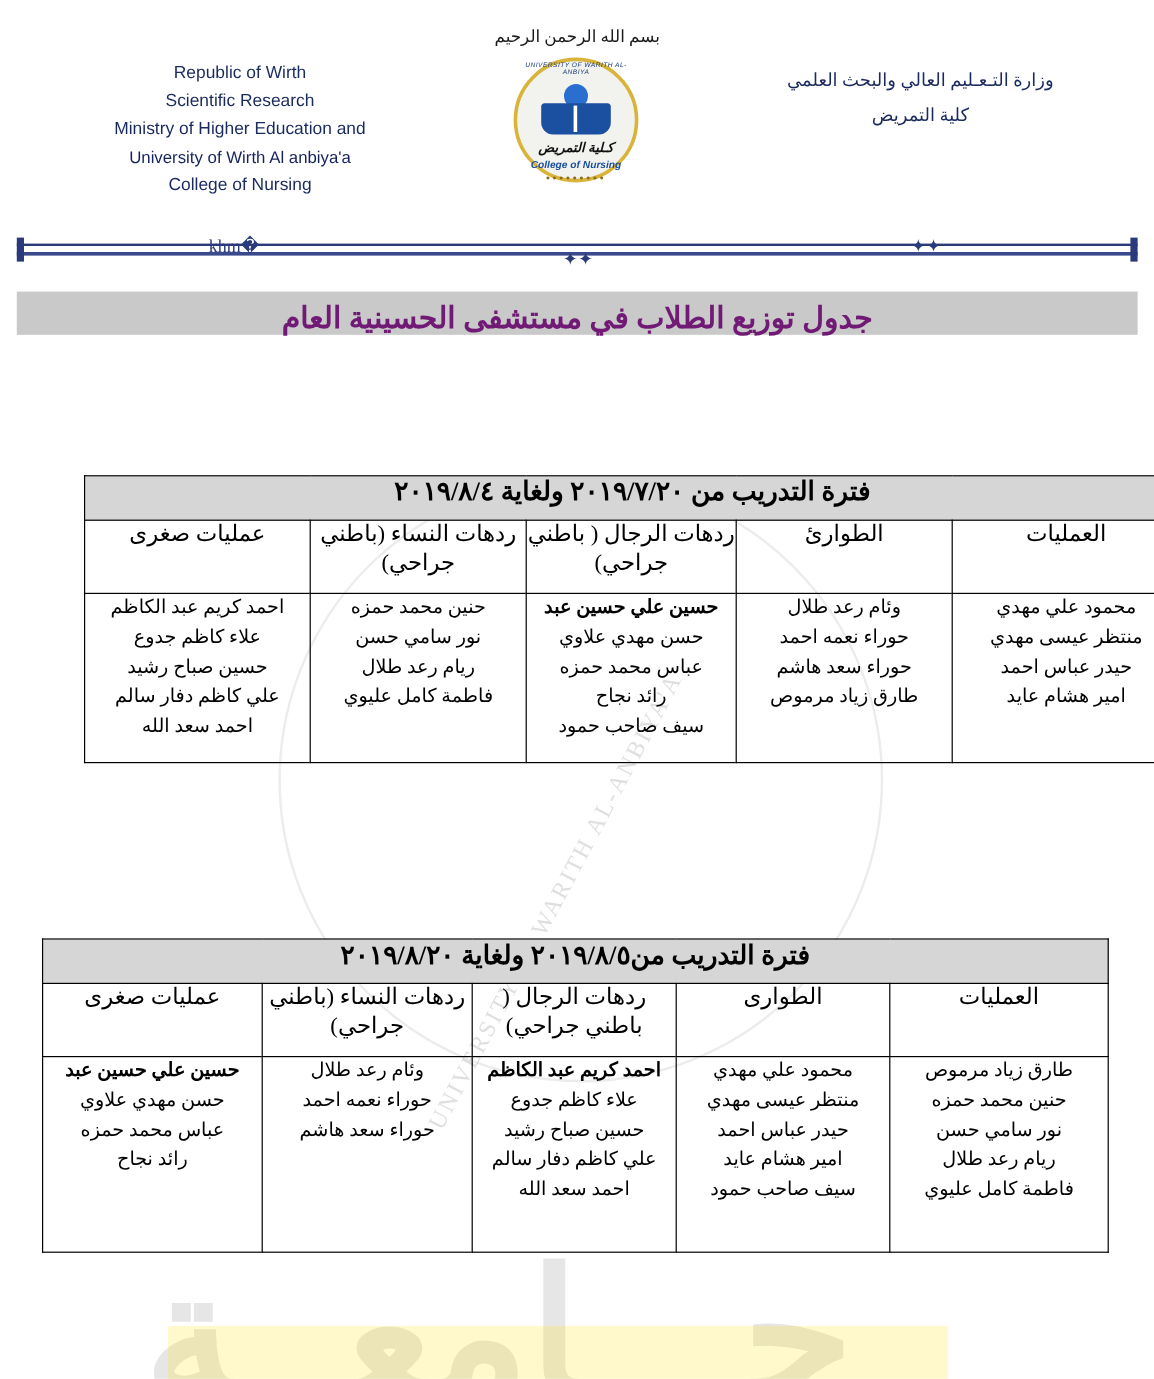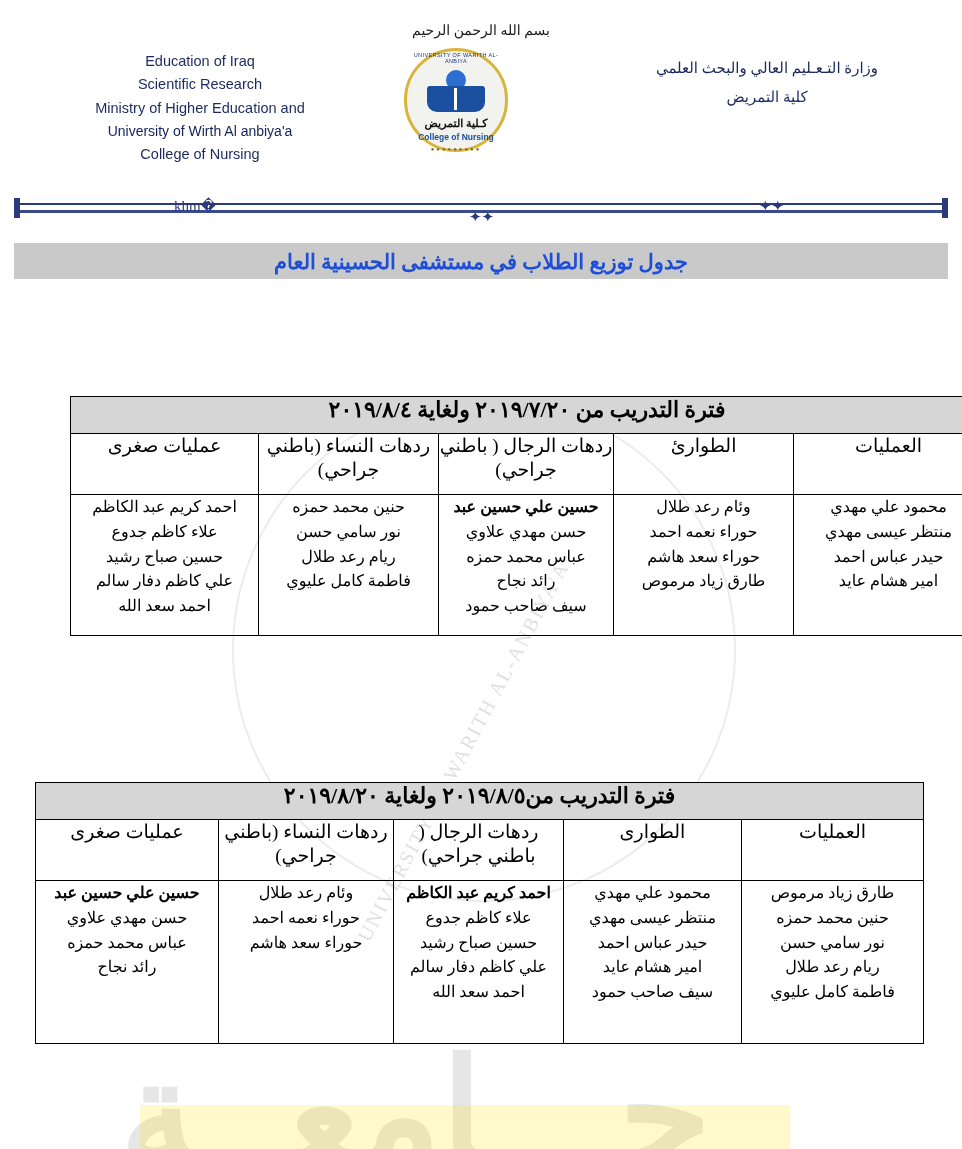--- a/index.html
+++ b/index.html
@@ -96,22 +96,22 @@
     line-height: 1.9;
   }
   .hdr-right .uni {
     font-size: 25px;
     font-weight: bold;
     letter-spacing: 1px;
     color: #16225e;
   }
   .logo {
     position: absolute;
-    left: 394px; top: 0px;
-    width: 124px; height: 124px;
+    left: 418px; top: 0px;
+    width: 124px; height: 124px; font-style: italic;
   }
   .logo-bg {
     position: absolute;
     left: 10px; top: 6px;
     width: 104px; height: 104px;
     border-radius: 50%;
     background: #f2f2ef;
     border: 3px solid #d8b43a;
     box-sizing: border-box;
   }
@@ -213,23 +213,23 @@
     position: absolute;
     left: 14px; top: 243px;
     width: 934px; height: 36px;
     background: #c9c9c9;
     z-index: 2;
   }
   .title-bar .t {
     position: absolute;
     left: 0; right: 0; top: 7px;
     text-align: center;
-    font-size: 21px;
-    font-weight: bold;
-    color: #1d4ed8;
+    font-size: 25px;
+    font-weight: bold;
+    color: #701a75;
   }
 
   
   table.sched {
     position: absolute;
     border-collapse: collapse;
     z-index: 2;
     background: transparent;
     table-layout: fixed;
   }
@@ -276,21 +276,21 @@
   <div class="wm-circle"></div>
   <div class="wm-rot" style="left:250px; top:740px; transform:rotate(-62deg); direction:ltr;">UNIVERSITY OF WARITH AL-ANBIYA'A</div>
   <div class="wm-text-big">جـــامعــة</div>
   <div class="wm-band"></div>
 </div>
 
 <div class="bismillah">بسم الله الرحمن الرحيم</div>
 
 <div class="header">
   <div class="hdr-left">
-    <div>Education of Iraq</div>
+    <div>Republic of Wirth</div>
     <div>Scientific Research</div>
     <div>Ministry of Higher Education and</div>
     <div class="big">University of Wirth Al anbiya'a</div>
     <div>College of Nursing</div>
   </div>
 
   <div class="logo">
     <div class="logo-bg"></div>
     <div class="logo-ring-txt">UNIVERSITY OF WARITH AL-ANBIYA</div>
     <div class="logo-flame"></div>

